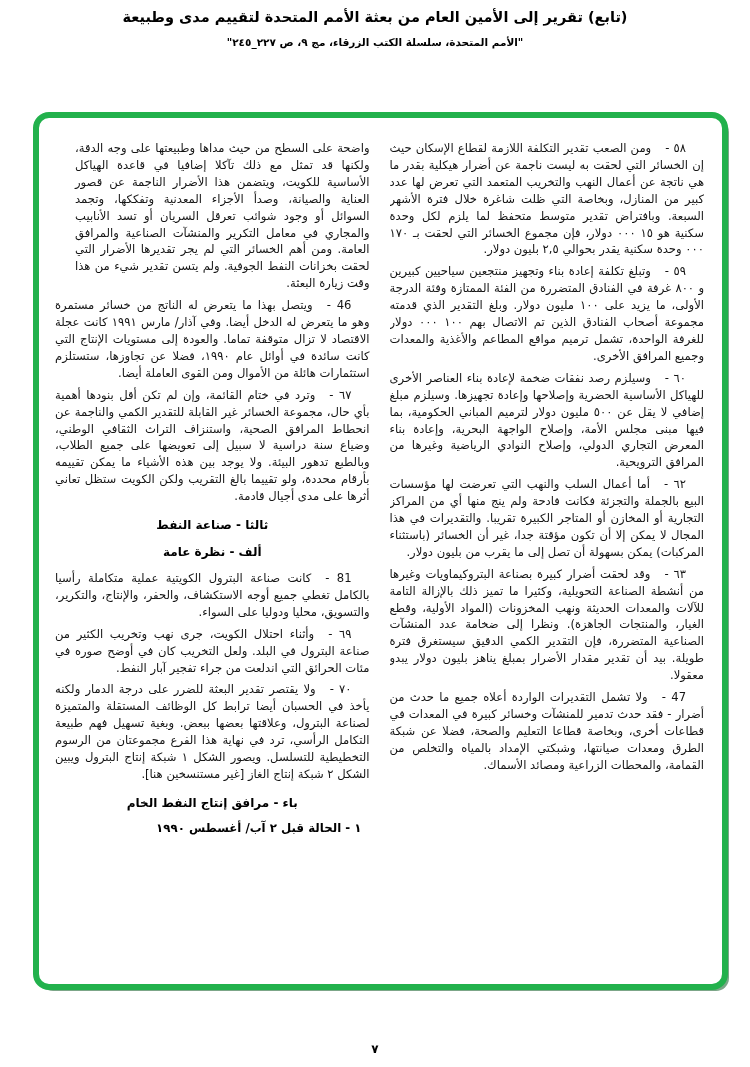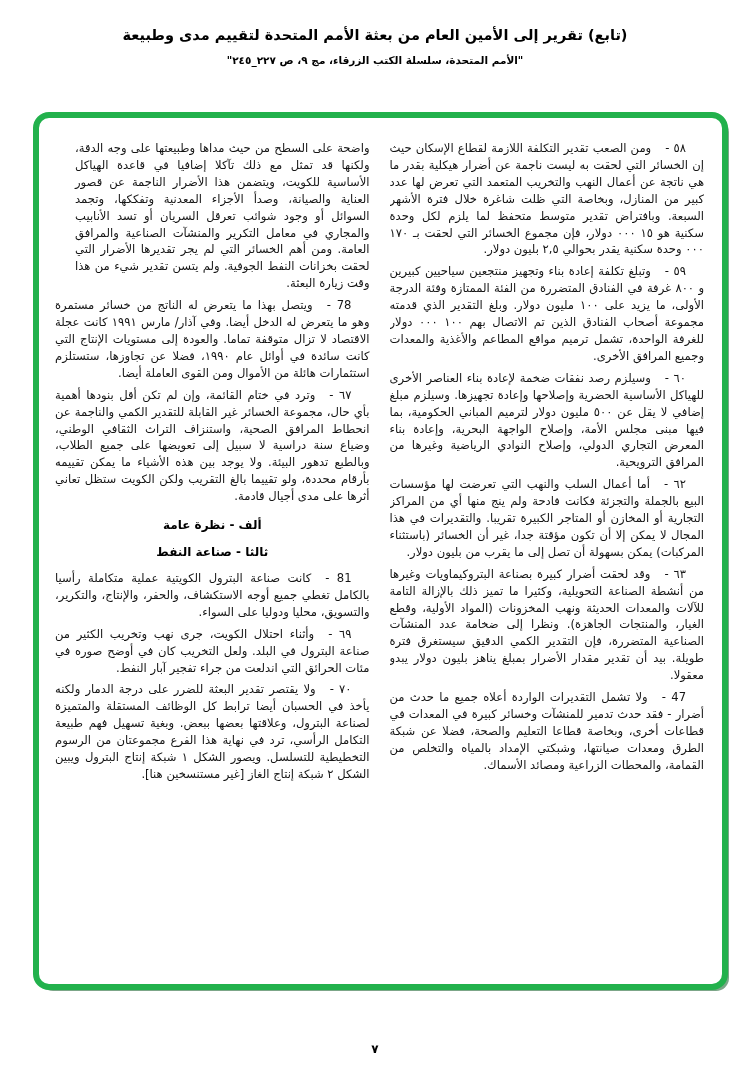--- a/index.html
+++ b/index.html
@@ -16,21 +16,21 @@
   }
   .page {
     position: relative;
     width: 750px;
     height: 1067px;
     direction: rtl;
   }
   
   .doc-header {
     text-align: center;
-    padding-top: 22px;
+    padding-top: 4px;
   }
   .doc-header .title-line {
     font-size: 14.5px;
     font-weight: bold;
     line-height: 27px;
     color: #000000;
   }
   .doc-header .source-line {
     font-size: 10.5px;
     font-weight: bold;
@@ -117,27 +117,29 @@
     <div class="col">
         <p class="para"><span class="pnum">٥٨ -</span>ومن الصعب تقدير التكلفة اللازمة لقطاع الإسكان حيث إن الخسائر التي لحقت به ليست ناجمة عن أضرار هيكلية بقدر ما هي ناتجة عن أعمال النهب والتخريب المتعمد التي تعرض لها عدد كبير من المنازل، وبخاصة التي ظلت شاغرة خلال فترة الأشهر السبعة. وبافتراض تقدير متوسط متحفظ لما يلزم لكل وحدة سكنية هو ١٥ ٠٠٠ دولار، فإن مجموع الخسائر التي لحقت بـ ١٧٠ ٠٠٠ وحدة سكنية يقدر بحوالي ٢,٥ بليون دولار.</p>
         <p class="para"><span class="pnum">٥٩ -</span>وتبلغ تكلفة إعادة بناء وتجهيز منتجعين سياحيين كبيرين و ٨٠٠ غرفة في الفنادق المتضررة من الفئة الممتازة وفئة الدرجة الأولى، ما يزيد على ١٠٠ مليون دولار. وبلغ التقدير الذي قدمته مجموعة أصحاب الفنادق الذين تم الاتصال بهم ١٠٠ ٠٠٠ دولار للغرفة الواحدة، تشمل ترميم مواقع المطاعم والأغذية والمعدات وجميع المرافق الأخرى.</p>
         <p class="para"><span class="pnum">٦٠ -</span>وسيلزم رصد نفقات ضخمة لإعادة بناء العناصر الأخرى للهياكل الأساسية الحضرية وإصلاحها وإعادة تجهيزها. وسيلزم مبلغ إضافي لا يقل عن ٥٠٠ مليون دولار لترميم المباني الحكومية، بما فيها مبنى مجلس الأمة، وإصلاح الواجهة البحرية، وإعادة بناء المعرض التجاري الدولي، وإصلاح النوادي الرياضية وغيرها من المرافق الترويحية.</p>
         <p class="para"><span class="pnum">٦٢ -</span>أما أعمال السلب والنهب التي تعرضت لها مؤسسات البيع بالجملة والتجزئة فكانت فادحة ولم ينج منها أي من المراكز التجارية أو المخازن أو المتاجر الكبيرة تقريبا. والتقديرات في هذا المجال لا يمكن إلا أن تكون مؤقتة جدا، غير أن الخسائر (باستثناء المركبات) يمكن بسهولة أن تصل إلى ما يقرب من بليون دولار.</p>
         <p class="para"><span class="pnum">٦٣ -</span>وقد لحقت أضرار كبيرة بصناعة البتروكيماويات وغيرها من أنشطة الصناعة التحويلية، وكثيرا ما تميز ذلك بالإزالة التامة للآلات والمعدات الحديثة ونهب المخزونات (المواد الأولية، وقطع الغيار، والمنتجات الجاهزة). ونظرا إلى ضخامة عدد المنشآت الصناعية المتضررة، فإن التقدير الكمي الدقيق سيستغرق فترة طويلة. بيد أن تقدير مقدار الأضرار بمبلغ يناهز بليون دولار يبدو معقولا.</p>
         <p class="para"><span class="pnum">47 -</span>ولا تشمل التقديرات الواردة أعلاه جميع ما حدث من أضرار - فقد حدث تدمير للمنشآت وخسائر كبيرة في المعدات في قطاعات أخرى، وبخاصة قطاعا التعليم والصحة، فضلا عن شبكة الطرق ومعدات صيانتها، وشبكتي الإمداد بالمياه والتخلص من القمامة، والمحطات الزراعية ومصائد الأسماك.</p>
       </div>
     <div class="col">
         <p class="para cont">واضحة على السطح من حيث مداها وطبيعتها على وجه الدقة، ولكنها قد تمثل مع ذلك تآكلا إضافيا في قاعدة الهياكل الأساسية للكويت، ويتضمن هذا الأضرار الناجمة عن قصور العناية والصيانة، وصدأ الأجزاء المعدنية وتفككها، وتجمد السوائل أو وجود شوائب تعرقل السريان أو تسد الأنابيب والمجاري في معامل التكرير والمنشآت الصناعية والمرافق العامة. ومن أهم الخسائر التي لم يجر تقديرها الأضرار التي لحقت بخزانات النفط الجوفية. ولم يتسن تقدير شيء من هذا وقت زيارة البعثة.</p>
-        <p class="para"><span class="pnum">78 -</span>ويتصل بهذا ما يتعرض له الناتج من خسائر مستمرة وهو ما يتعرض له الدخل أيضا. وفي آذار/ مارس ١٩٩١ كانت عجلة الاقتصاد لا تزال متوقفة تماما. والعودة إلى مستويات الإنتاج التي كانت سائدة في أوائل عام ١٩٩٠، فضلا عن تجاوزها، ستستلزم استثمارات هائلة من الأموال ومن القوى العاملة أيضا.</p>
+        <p class="para"><span class="pnum">46 -</span>ويتصل بهذا ما يتعرض له الناتج من خسائر مستمرة وهو ما يتعرض له الدخل أيضا. وفي آذار/ مارس ١٩٩١ كانت عجلة الاقتصاد لا تزال متوقفة تماما. والعودة إلى مستويات الإنتاج التي كانت سائدة في أوائل عام ١٩٩٠، فضلا عن تجاوزها، ستستلزم استثمارات هائلة من الأموال ومن القوى العاملة أيضا.</p>
         <p class="para"><span class="pnum">٦٧ -</span>وترد في ختام القائمة، وإن لم تكن أقل بنودها أهمية بأي حال، مجموعة الخسائر غير القابلة للتقدير الكمي والناجمة عن انحطاط المرافق الصحية، واستنزاف التراث الثقافي الوطني، وضياع سنة دراسية لا سبيل إلى تعويضها على جميع الطلاب، وبالطبع تدهور البيئة. ولا يوجد بين هذه الأشياء ما يمكن تقييمه بأرقام محددة، ولو تقييما بالغ التقريب ولكن الكويت ستظل تعاني أثرها على مدى أجيال قادمة.</p>
+        <div class="heading">ثالثا - صناعة النفط</div>
         <div class="heading">ألف - نظرة عامة</div>
-        <div class="heading">ثالثا - صناعة النفط</div>
         <p class="para"><span class="pnum">81 -</span>كانت صناعة البترول الكويتية عملية متكاملة رأسيا بالكامل تغطي جميع أوجه الاستكشاف، والحفر، والإنتاج، والتكرير، والتسويق، محليا ودوليا على السواء.</p>
         <p class="para"><span class="pnum">٦٩ -</span>وأثناء احتلال الكويت، جرى نهب وتخريب الكثير من صناعة البترول في البلد. ولعل التخريب كان في أوضح صوره في مئات الحرائق التي اندلعت من جراء تفجير آبار النفط.</p>
         <p class="para"><span class="pnum">٧٠ -</span>ولا يقتصر تقدير البعثة للضرر على درجة الدمار ولكنه يأخذ في الحسبان أيضا ترابط كل الوظائف المستقلة والمتميزة لصناعة البترول، وعلاقتها بعضها ببعض. وبغية تسهيل فهم طبيعة التكامل الرأسي، ترد في نهاية هذا الفرع مجموعتان من الرسوم التخطيطية للتسلسل. ويصور الشكل ١ شبكة إنتاج البترول ويبين الشكل ٢ شبكة إنتاج الغاز [غير مستنسخين هنا].</p>
+        <div class="heading">باء - مرافق إنتاج النفط الخام</div>
+        <div class="subheading">١ - الحالة قبل ٢ آب/ أغسطس ١٩٩٠</div>
       </div>
   </div>
 
   <div class="doc-footer">
     <span class="page-num">٧</span>
   </div>
 
 </div>
 
 </body></html>

